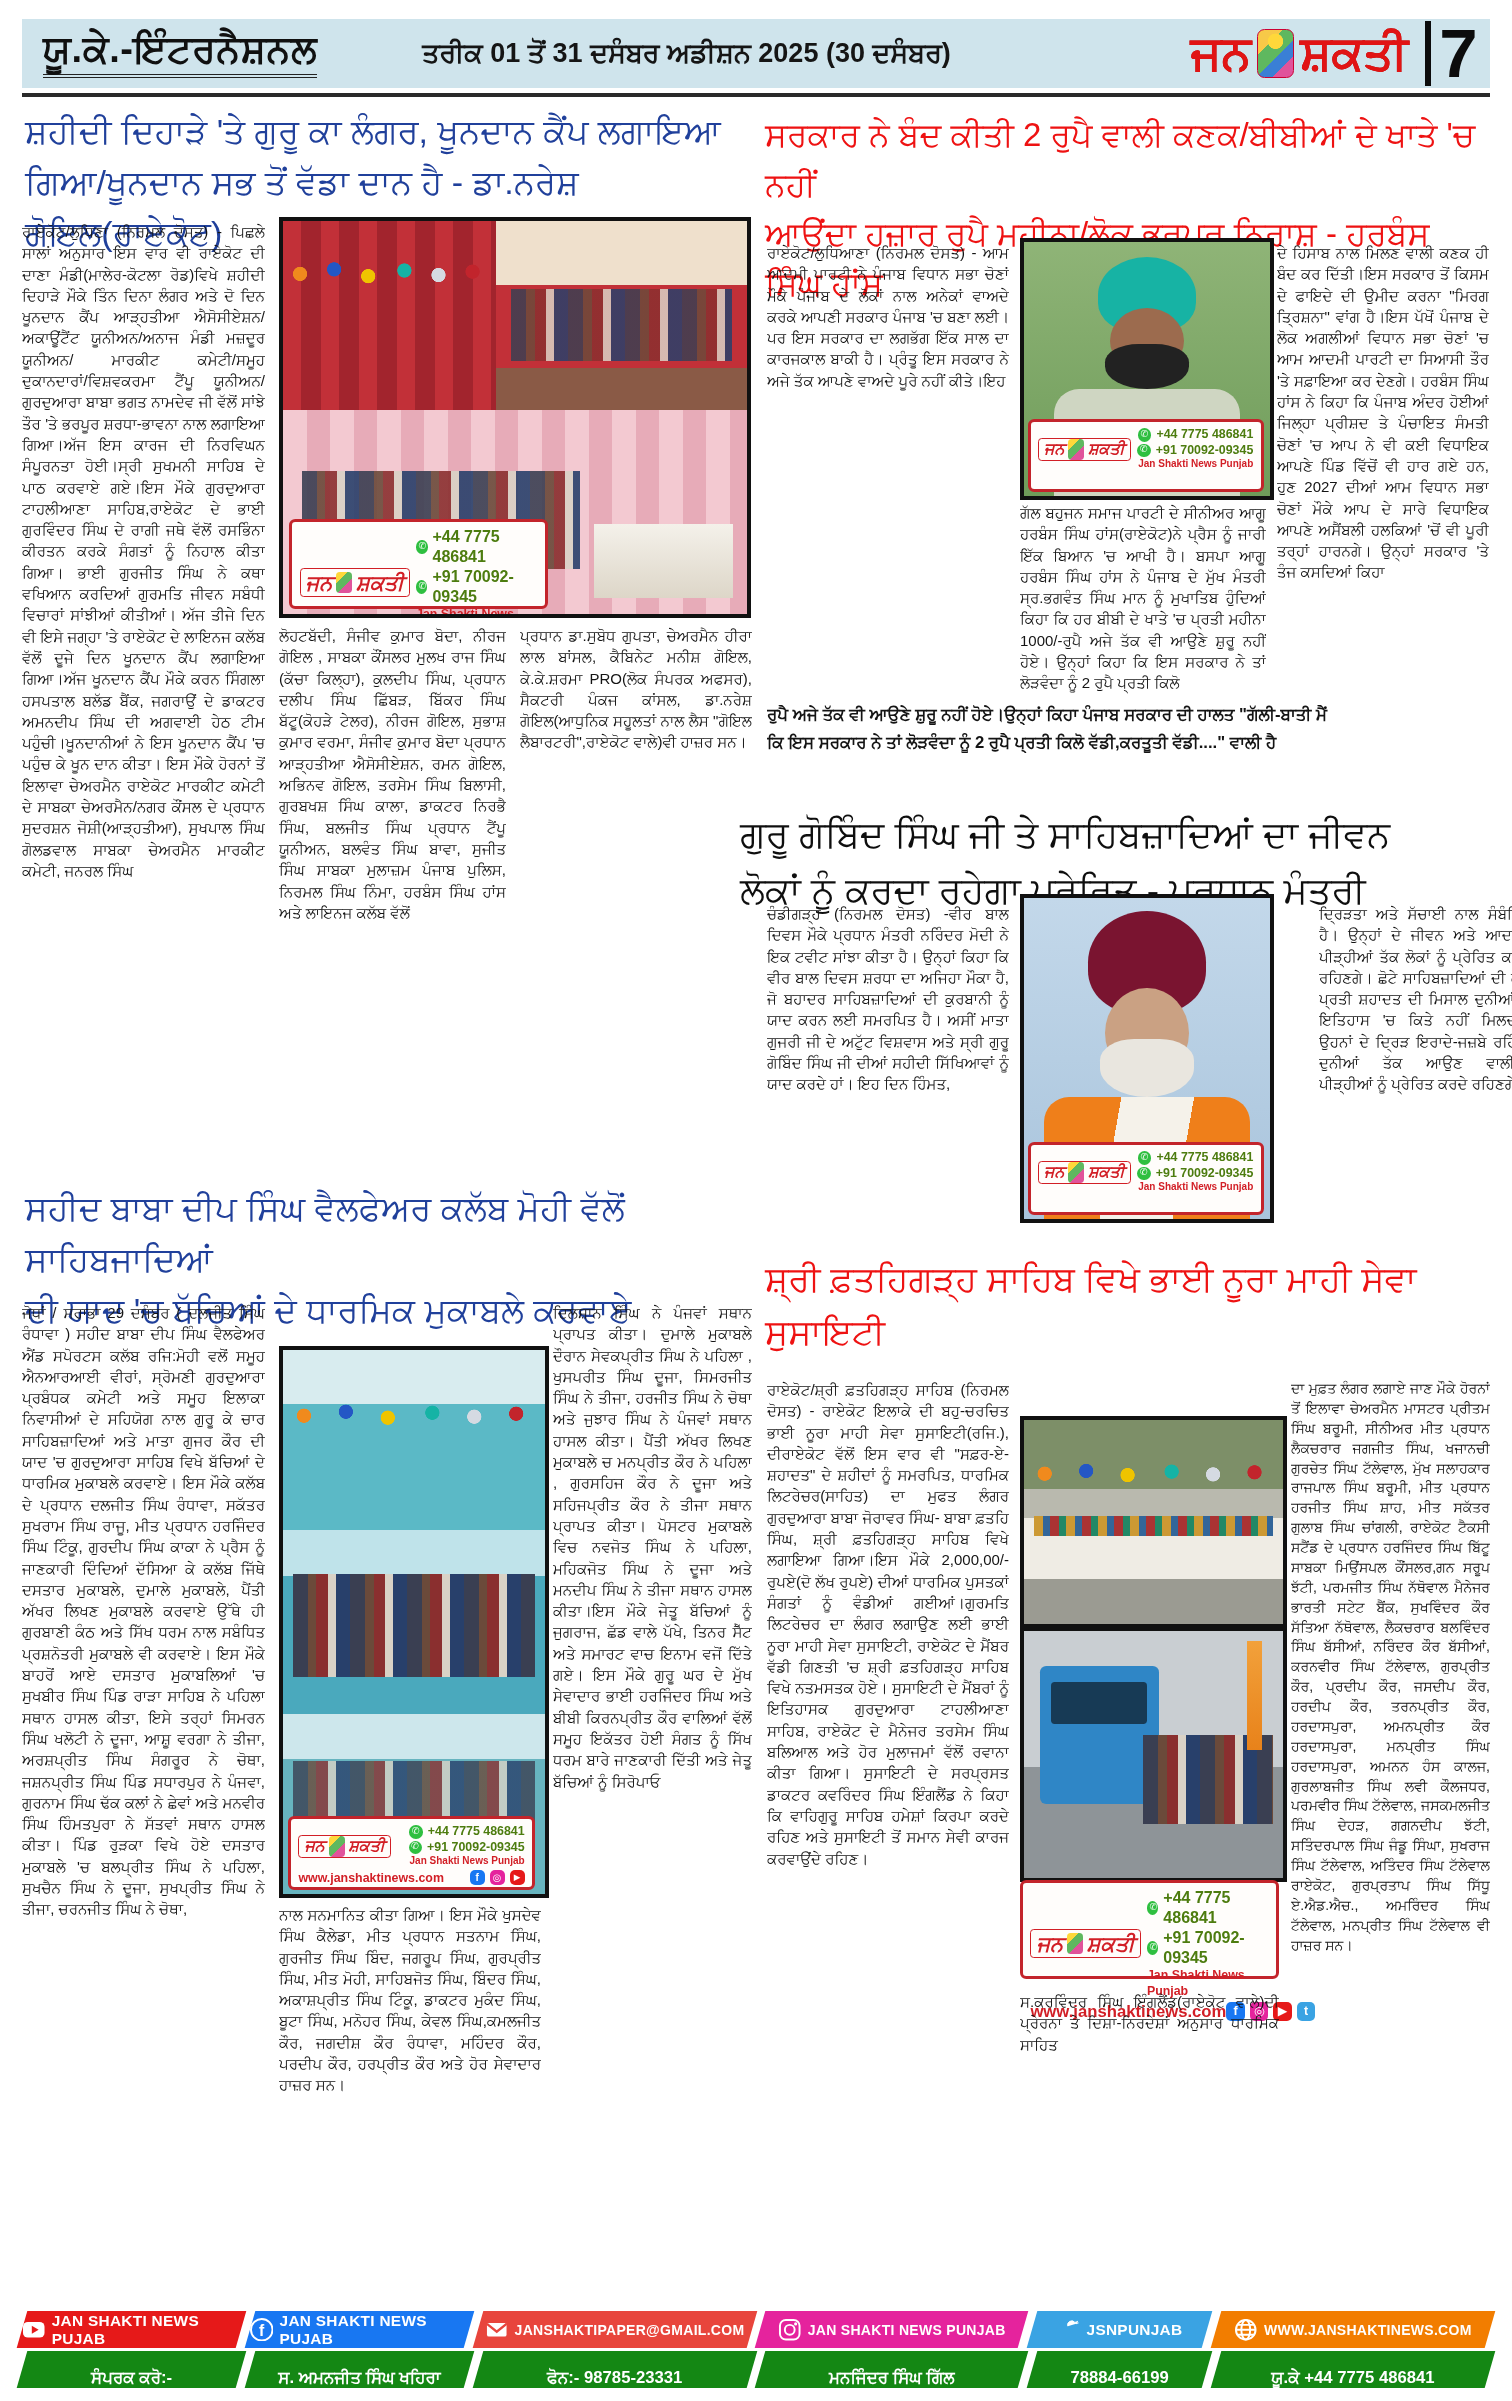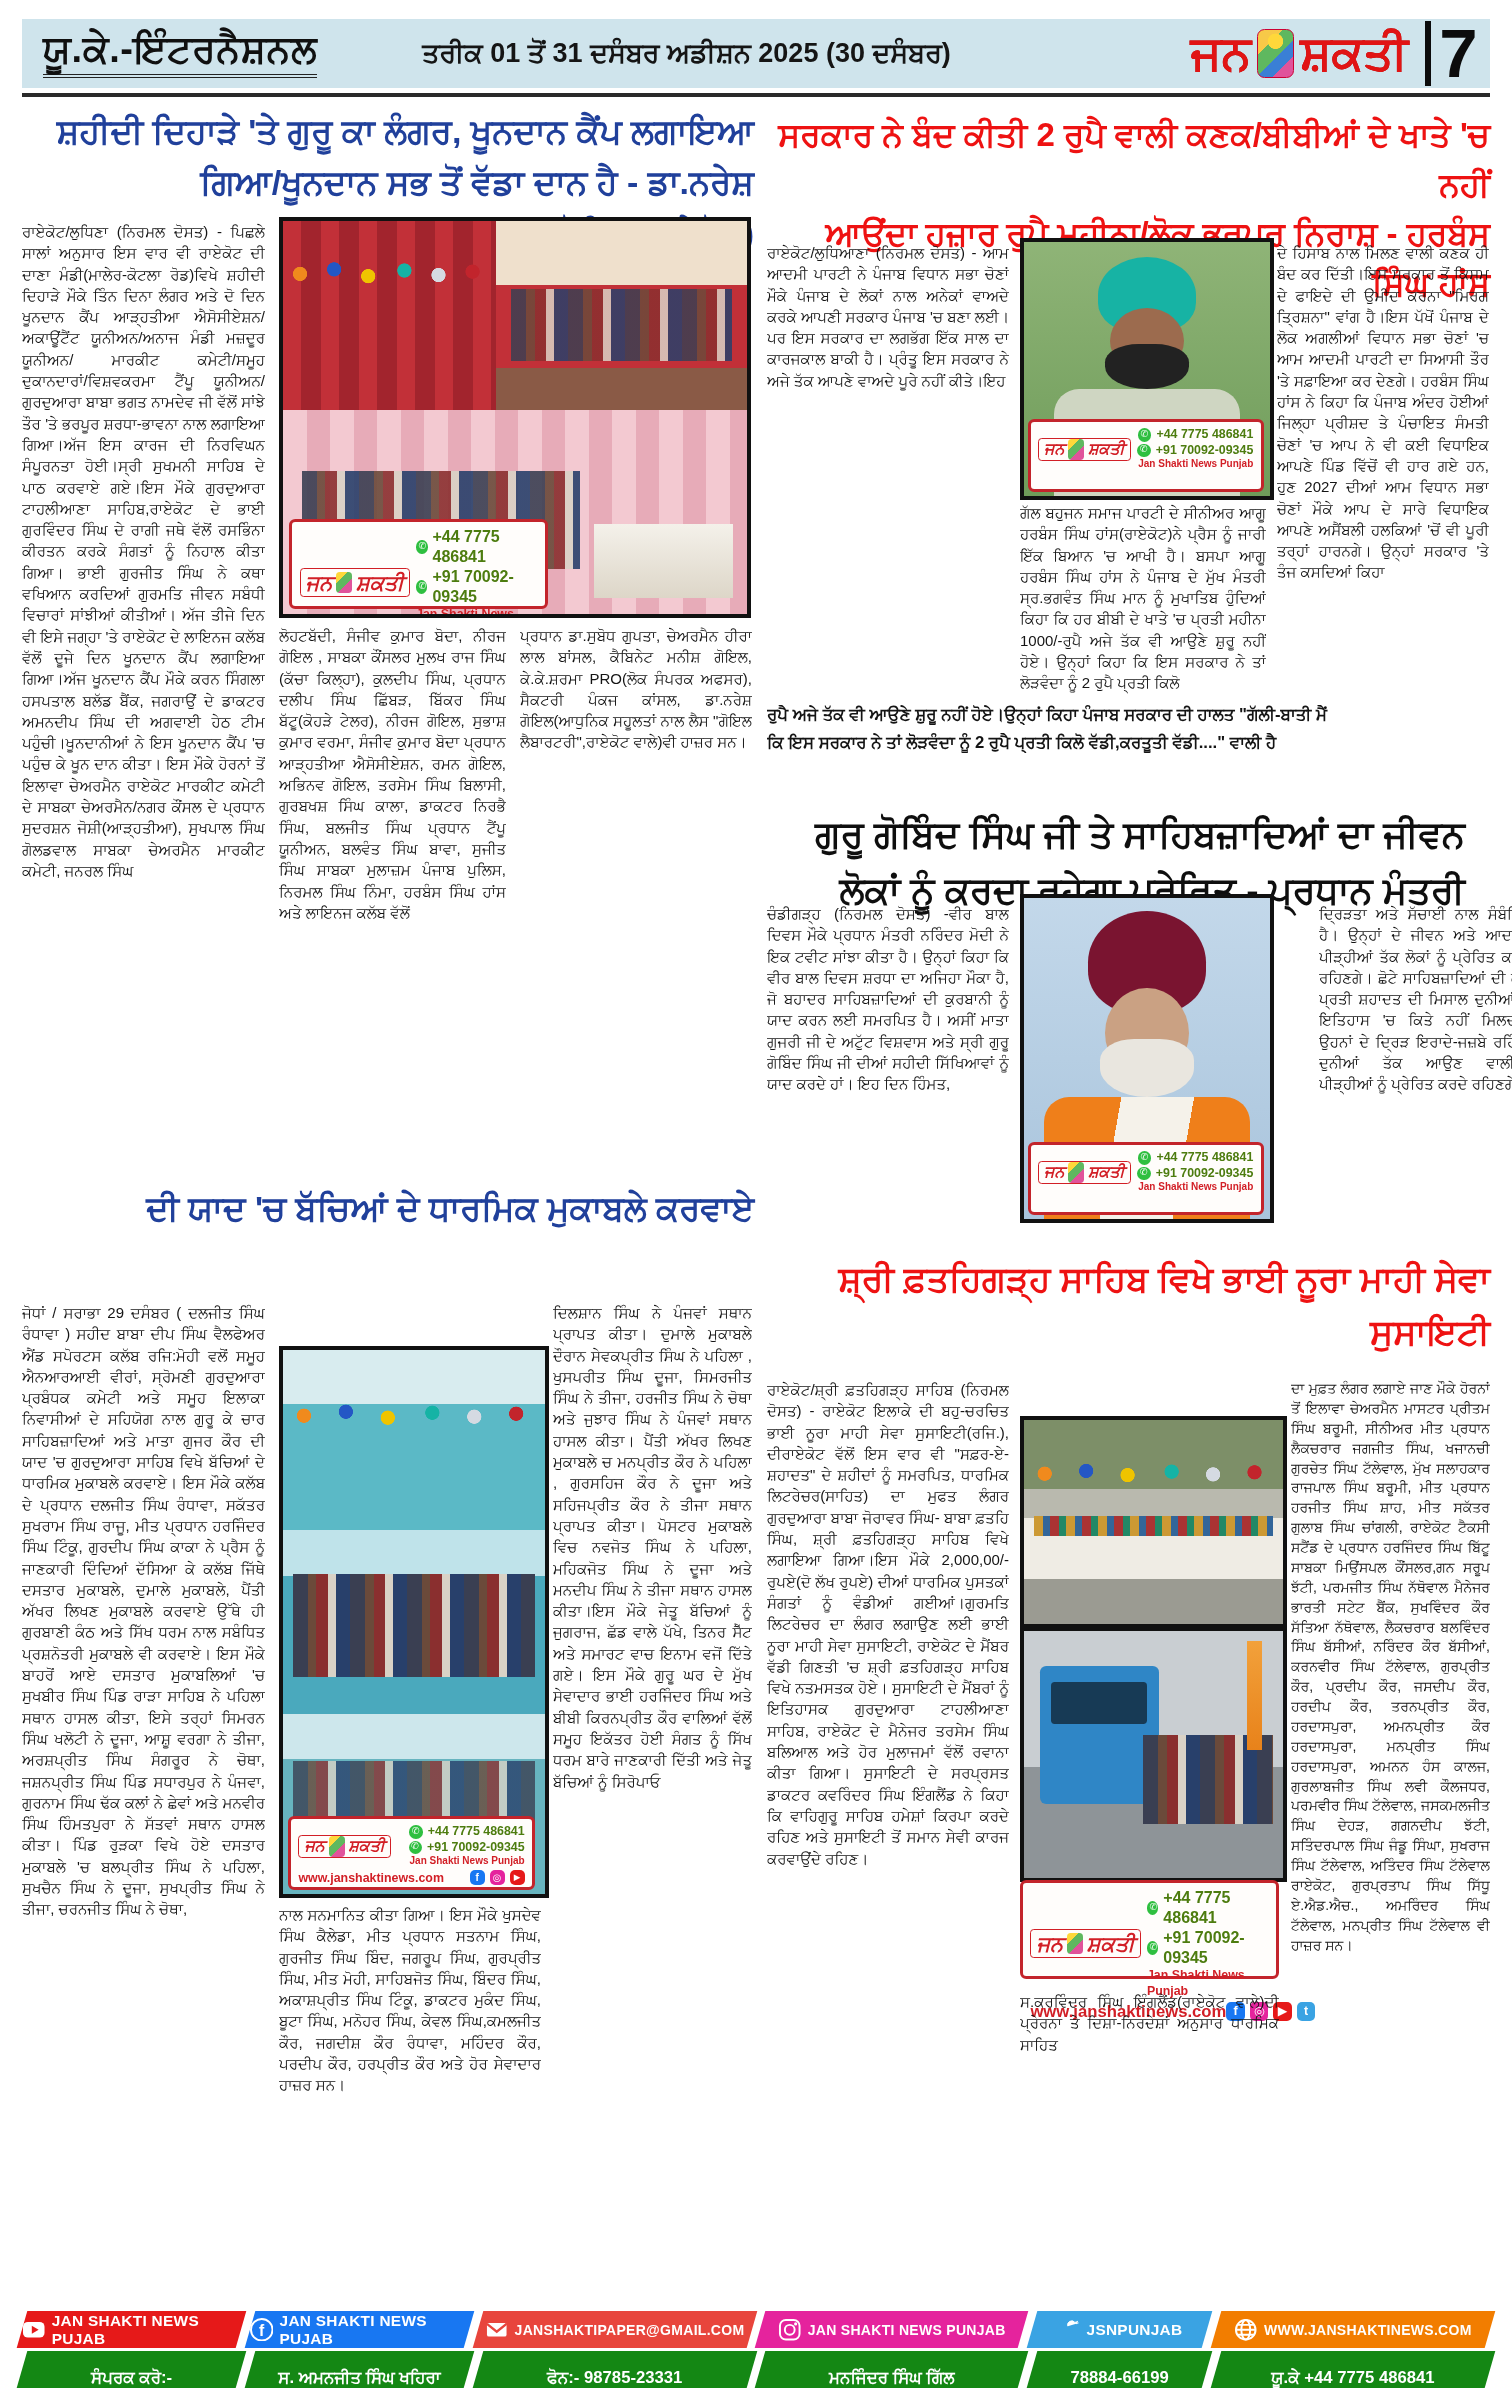--- a/index.html
+++ b/index.html
@@ -12,21 +12,21 @@
   .brand{margin-left:auto;display:flex;align-items:center;gap:6.2px;margin-right:11px;}
   .brand .w{font-size:47px;font-weight:800;color:#e11414;text-shadow:0 0 0.6px #a00;}
   .flame{width:35px;height:47px;border-radius:7.4px;background:
      radial-gradient(circle at 50% 24%,#ffd83a 0 7.4px,transparent 8px),
      linear-gradient(135deg,#f7c948 0 30%,#5fb85f 30% 55%,#3a7fd5 55% 75%,#e0539b 75%);
      border:1.2px solid #c03;}
   .vbar{width:5.6px;height:65px;background:#0c0c0c;margin:0 8.6px 0 6.2px;}
   .pageno{font-size:69px;font-weight:800;color:#0c0c0c;line-height:1;margin-right:12.4px;}
   .toprule{left:22px;top:93px;width:1468px;height:3.7px;background:#2a2a2a;}
   
-  .hl{font-weight:700;text-align:right;line-height:1.5;}
+  .hl{font-weight:400;text-align:left;line-height:1.5;}
   .hl.blue{color:#20409b;}
   .hl.red{color:#ee1212;}
   .hl.black{color:#0e0e0e;}
   
   .col{font-size:15px;line-height:1.42;text-align:justify;font-weight:500;overflow:hidden;word-break:break-word;}
   .bridge{font-size:16.7px;font-weight:600;overflow:hidden;white-space:nowrap;}
   
   .photo{border:4.3px solid #111;background:#d8cfc4;overflow:hidden;}
   .ph-layer{position:absolute;}
   .curtain-red{background:repeating-linear-gradient(90deg,#c23038 0 18.5px,#a2242d 18.5px 38px);}
@@ -191,20 +191,21 @@
           </span>
       <span class="s-nm" style="font-size:10px;">Jan Shakti News Punjab</span>
         </span>
       </div>
 
   </div>
 </div>
 <div class="abs col" style="left:1319px;top:903px;width:212px;height:346px;">ਦ੍ਰਿੜਤਾ ਅਤੇ ਸੱਚਾਈ ਨਾਲ ਸੰਬੰਧਿਤ ਹੈ। ਉਨ੍ਹਾਂ ਦੇ ਜੀਵਨ ਅਤੇ ਆਦਰਸ਼ ਪੀੜ੍ਹੀਆਂ ਤੱਕ ਲੋਕਾਂ ਨੂੰ ਪ੍ਰੇਰਿਤ ਕਰਦੇ ਰਹਿਣਗੇ। ਛੋਟੇ ਸਾਹਿਬਜ਼ਾਦਿਆਂ ਦੀ ਕੌਮ ਪ੍ਰਤੀ ਸ਼ਹਾਦਤ ਦੀ ਮਿਸਾਲ ਦੁਨੀਆਂ ਦੇ ਇਤਿਹਾਸ 'ਚ ਕਿਤੇ ਨਹੀਂ ਮਿਲਦੀ। ਉਹਨਾਂ ਦੇ ਦ੍ਰਿੜ ਇਰਾਦੇ-ਜਜ਼ਬੇ ਰਹਿੰਦੀ ਦੁਨੀਆਂ ਤੱਕ ਆਉਣ ਵਾਲੀਆਂ ਪੀੜ੍ਹੀਆਂ ਨੂੰ ਪ੍ਰੇਰਿਤ ਕਰਦੇ ਰਹਿਣਗੇ।</div>
 
 <div class="abs hl blue" style="left:25px;top:1183px;width:729px;font-size:34px;">
+  <div>ਸਹੀਦ ਬਾਬਾ ਦੀਪ ਸਿੰਘ ਵੈਲਫੇਅਰ ਕਲੱਬ ਮੋਹੀ ਵੱਲੋਂ ਸਾਹਿਬਜਾਦਿਆਂ</div>
   <div>ਦੀ ਯਾਦ 'ਚ ਬੱਚਿਆਂ ਦੇ ਧਾਰਮਿਕ ਮੁਕਾਬਲੇ ਕਰਵਾਏ</div>
 </div>
 <div class="abs col" style="left:22px;top:1302px;width:243px;height:987px;">ਜੋਧਾਂ / ਸਰਾਭਾ 29 ਦਸੰਬਰ ( ਦਲਜੀਤ ਸਿੰਘ ਰੰਧਾਵਾ ) ਸਹੀਦ ਬਾਬਾ ਦੀਪ ਸਿੰਘ ਵੈਲਫੇਅਰ ਐਂਡ ਸਪੋਰਟਸ ਕਲੱਬ ਰਜਿ:ਮੋਹੀ ਵਲੋਂ ਸਮੂਹ ਐਨਆਰਆਈ ਵੀਰਾਂ, ਸ੍ਰੋਮਣੀ ਗੁਰਦੁਆਰਾ ਪ੍ਰਬੰਧਕ ਕਮੇਟੀ ਅਤੇ ਸਮੂਹ ਇਲਾਕਾ ਨਿਵਾਸੀਆਂ ਦੇ ਸਹਿਯੋਗ ਨਾਲ ਗੁਰੂ ਕੇ ਚਾਰ ਸਾਹਿਬਜ਼ਾਦਿਆਂ ਅਤੇ ਮਾਤਾ ਗੁਜਰ ਕੌਰ ਦੀ ਯਾਦ 'ਚ ਗੁਰਦੁਆਰਾ ਸਾਹਿਬ ਵਿਖੇ ਬੱਚਿਆਂ ਦੇ ਧਾਰਮਿਕ ਮੁਕਾਬਲੇ ਕਰਵਾਏ। ਇਸ ਮੌਕੇ ਕਲੱਬ ਦੇ ਪ੍ਰਧਾਨ ਦਲਜੀਤ ਸਿੰਘ ਰੰਧਾਵਾ, ਸਕੱਤਰ ਸੁਖਰਾਮ ਸਿੰਘ ਰਾਜੂ, ਮੀਤ ਪ੍ਰਧਾਨ ਹਰਜਿੰਦਰ ਸਿੰਘ ਟਿੰਕੂ, ਗੁਰਦੀਪ ਸਿੰਘ ਕਾਕਾ ਨੇ ਪ੍ਰੈਸ ਨੂੰ ਜਾਣਕਾਰੀ ਦਿੰਦਿਆਂ ਦੱਸਿਆ ਕੇ ਕਲੱਬ ਜਿੱਥੇ ਦਸਤਾਰ ਮੁਕਾਬਲੇ, ਦੁਮਾਲੇ ਮੁਕਾਬਲੇ, ਪੈਂਤੀ ਅੱਖਰ ਲਿਖਣ ਮੁਕਾਬਲੇ ਕਰਵਾਏ ਉੱਥੇ ਹੀ ਗੁਰਬਾਣੀ ਕੰਠ ਅਤੇ ਸਿੱਖ ਧਰਮ ਨਾਲ ਸਬੰਧਿਤ ਪ੍ਰਸ਼ਨੋਤਰੀ ਮੁਕਾਬਲੇ ਵੀ ਕਰਵਾਏ। ਇਸ ਮੌਕੇ ਬਾਹਰੋਂ ਆਏ ਦਸਤਾਰ ਮੁਕਾਬਲਿਆਂ 'ਚ ਸੁਖਬੀਰ ਸਿੰਘ ਪਿੰਡ ਰਾੜਾ ਸਾਹਿਬ ਨੇ ਪਹਿਲਾ ਸਥਾਨ ਹਾਸਲ ਕੀਤਾ, ਇਸੇ ਤਰ੍ਹਾਂ ਸਿਮਰਨ ਸਿੰਘ ਖਲੋਟੀ ਨੇ ਦੂਜਾ, ਆਸ਼ੂ ਵਰਗਾ ਨੇ ਤੀਜਾ, ਅਰਸ਼ਪ੍ਰੀਤ ਸਿੰਘ ਸੰਗਰੂਰ ਨੇ ਚੋਥਾ, ਜਸ਼ਨਪ੍ਰੀਤ ਸਿੰਘ ਪਿੰਡ ਸਧਾਰਪੁਰ ਨੇ ਪੰਜਵਾ, ਗੁਰਨਾਮ ਸਿੰਘ ਢੱਕ ਕਲਾਂ ਨੇ ਛੇਵਾਂ ਅਤੇ ਮਨਵੀਰ ਸਿੰਘ ਹਿੰਮਤਪੁਰਾ ਨੇ ਸੱਤਵਾਂ ਸਥਾਨ ਹਾਸਲ ਕੀਤਾ। ਪਿੰਡ ਰੁੜਕਾ ਵਿਖੇ ਹੋਏ ਦਸਤਾਰ ਮੁਕਾਬਲੇ 'ਚ ਬਲਪ੍ਰੀਤ ਸਿੰਘ ਨੇ ਪਹਿਲਾ, ਸੁਖਚੈਨ ਸਿੰਘ ਨੇ ਦੂਜਾ, ਸੁਖਪ੍ਰੀਤ ਸਿੰਘ ਨੇ ਤੀਜਾ, ਚਰਨਜੀਤ ਸਿੰਘ ਨੇ ਚੋਥਾ,</div>
 
 <div class="abs photo" style="left:279px;top:1346px;width:262px;height:544px;">
   <div class="ph-layer" style="left:0;top:0;width:100%;height:33%;background:linear-gradient(#d8ecef 0 30%,#5bb9c6 30%);">
     <div class="ph-layer turbans" style="left:0;top:20%;width:100%;height:55%;"></div>
   </div>
   <div class="ph-layer" style="left:0;top:33%;width:100%;height:34%;background:linear-gradient(#bfe3ea 0 25%,#4aa9bd 25%);">
     <div class="ph-layer crowd" style="left:4%;top:24%;width:92%;height:56%;"></div>

